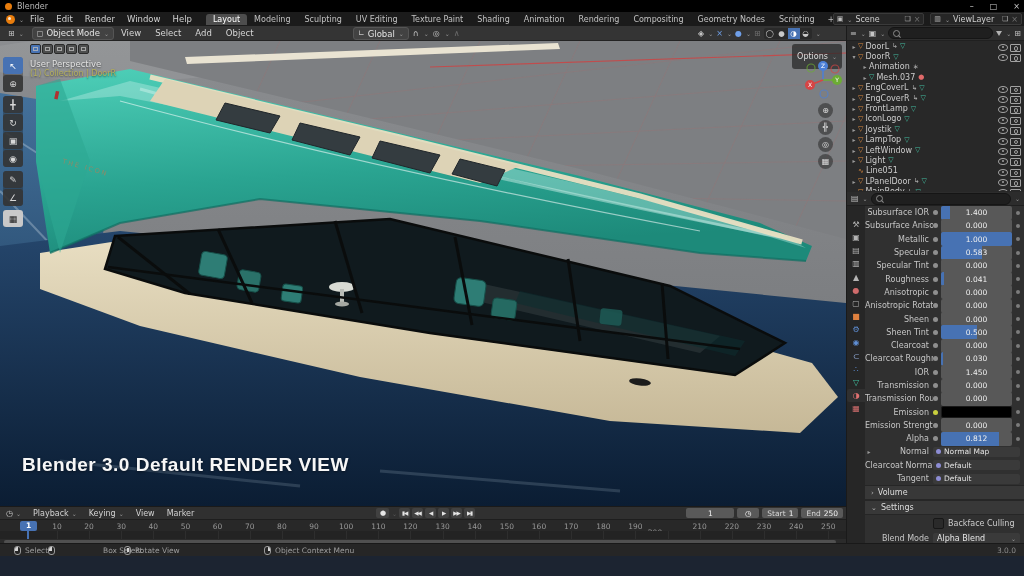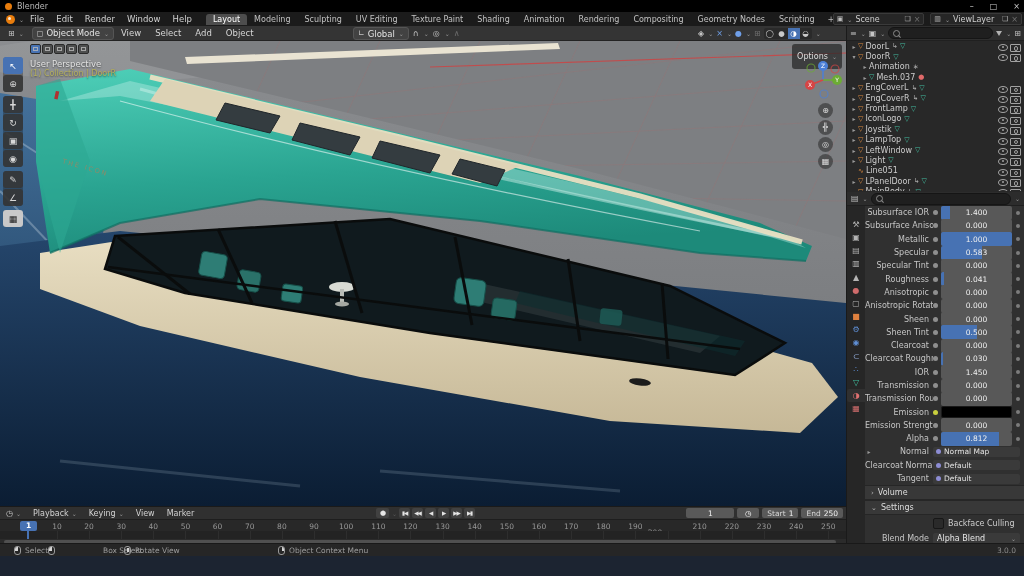--- a/index.html
+++ b/index.html
@@ -358,20 +358,21 @@
         <span class="selchip"></span>
         <span class="selchip"></span>
         <span class="selchip"></span>
       </div>
   <div id="vp-options">
     <span>Options</span>
     <span class="chev">⌄</span>
   </div>
   <div id="vp-persp">User Perspective</div>
   <div id="vp-crumb">(1) Collection | DoorR</div>
+  <div id="watermark">Blender 3.0 Default  RENDER VIEW</div>
   <div id="vp-tools">
         <div class="toolgrp">
           <div class="toolbtn active">↖</div>
           <div class="toolbtn">⊕</div>
         </div>
         <div class="toolgrp">
           <div class="toolbtn">╋</div>
           <div class="toolbtn">↻</div>
           <div class="toolbtn">▣</div>
           <div class="toolbtn">◉</div>
@@ -923,21 +924,21 @@
           <span>Select</span>
         </div>
         <div class="hint" style="left: 48px; gap: 48px;">
           <span class="mouse left"></span>
           <span>Box Select</span>
         </div>
         <div class="hint" style="left: 124px;">
           <span class="mouse middle"></span>
           <span>Rotate View</span>
         </div>
-        <div class="hint" style="left: 246px; padding-left: 32px;">
+        <div class="hint" style="left: 232px; padding-left: 32px;">
           <span class="mouse right"></span>
           <span>Object Context Menu</span>
         </div>
       </div>
   <span id="version">3.0.0</span>
 </div>
 <div id="bottomstrip"></div>
 
 </div>
 

